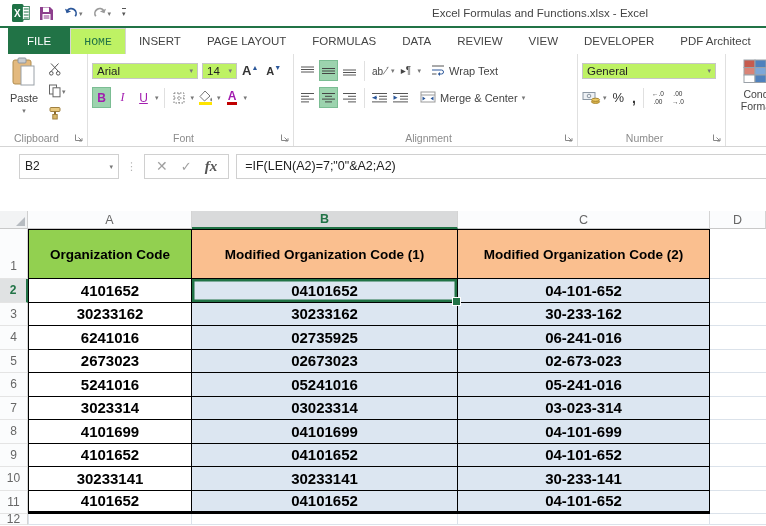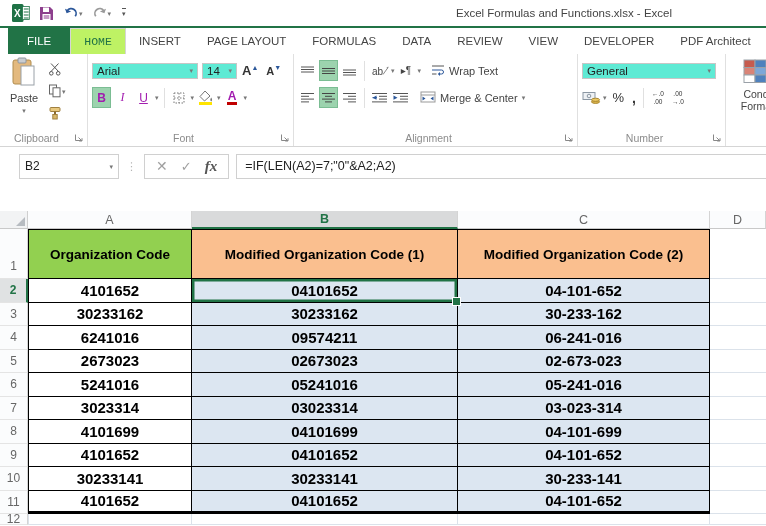--- a/index.html
+++ b/index.html
@@ -6,35 +6,35 @@
   html,body { width:766px; height:526px; }
   body { font-family:"Liberation Sans", sans-serif; background:#fff; overflow:hidden; }
   .app { position:relative; width:766px; height:526px; background:#fff; overflow:hidden; }
 
   
   .titlebar { height:28px; display:flex; align-items:center; border-bottom:2px solid #217346; background:#fff; position:relative; }
   .qat { display:flex; align-items:center; gap:5px; padding-left:10px; }
   .qat .ib { display:flex; align-items:center; justify-content:center; height:20px; padding:0 2px; }
   .caret { font-size:7px; color:#777; line-height:1; }
   .qmore { display:inline-block; font-size:7px; color:#555; border-top:1px solid #555; padding-top:1px; margin-left:4px; }
-  .wintitle { position:absolute; left:456px; font-size:11.5px; color:#444; white-space:nowrap; }
+  .wintitle { position:absolute; left:432px; font-size:11.5px; color:#444; white-space:nowrap; }
 
   
   .tabs { display:flex; height:26px; align-items:stretch; padding-left:8px; background:#fff; font-size:11.5px; color:#444; }
   .tab { display:flex; align-items:center; padding:0 13px; cursor:default; }
   .tab.file { background:#217346; color:#fff; padding:0 19px; }
   .tab.active { background:#bef264; color:#217346; border:1px solid #d5d5d5; border-bottom:none;font-family:Liberation Mono, monospace; }
 
   
   .ribbon { height:93px; display:flex; background:#fff; border-bottom:1px solid #d5d5d5; color:#444; font-size:11px; overflow:hidden; }
   .group { position:relative; border-right:1px solid #e0e0e0; padding:3px 4px 16px 4px; flex:0 0 auto; }
   .glabel { position:absolute; bottom:2px; left:0; right:14px; text-align:center; font-size:10.5px; color:#8c8c8c; }
   .launcher { position:absolute; right:3px; bottom:3px; width:10px; height:10px; }
   .grow { display:flex; align-items:center; height:27px; gap:2px; }
-  .combo { height:16px; border:1px solid #c6c6c6; background:#5eead4; display:flex; align-items:center; justify-content:space-between; padding:0 4px; font-size:11.5px; color:#222; }
+  .combo { height:16px; border:1px solid #c6c6c6; background:#bef264; display:flex; align-items:center; justify-content:space-between; padding:0 4px; font-size:11.5px; color:#222; }
   .tbtn { min-width:19px; height:21px; display:flex; align-items:center; justify-content:center; font-size:12px; color:#a21caf; }
   .tbtn.toggled { background:#9cd3ae; border:1px solid #7bbd93; }
   .vsep { width:1px; height:20px; background:#e0e0e0; margin:0 3px; }
   .lblbtn { display:flex; align-items:center; gap:4px; margin-left:8px; font-size:11px; color:#444; white-space:nowrap; }
 
   
   .g-clipboard { width:88px; }
   .clipbody { display:flex; gap:4px; }
   .paste-btn { width:40px; height:70px; display:flex; flex-direction:column; align-items:center; justify-content:flex-start; gap:3px; }
   .paste-btn .plabel { font-size:11px; color:#444; }
@@ -480,21 +480,21 @@
         <div class="row">
           <div class="rowhdr">3</div>
           <div class="cell ca">30233162</div>
           <div class="cell cb">30233162</div>
           <div class="cell cc">30-233-162</div>
           <div class="cell cd"></div>
         </div>
         <div class="row">
           <div class="rowhdr">4</div>
           <div class="cell ca">6241016</div>
-          <div class="cell cb">09574211</div>
+          <div class="cell cb">02735925</div>
           <div class="cell cc">06-241-016</div>
           <div class="cell cd"></div>
         </div>
         <div class="row">
           <div class="rowhdr">5</div>
           <div class="cell ca">2673023</div>
           <div class="cell cb">02673023</div>
           <div class="cell cc">02-673-023</div>
           <div class="cell cd"></div>
         </div>

